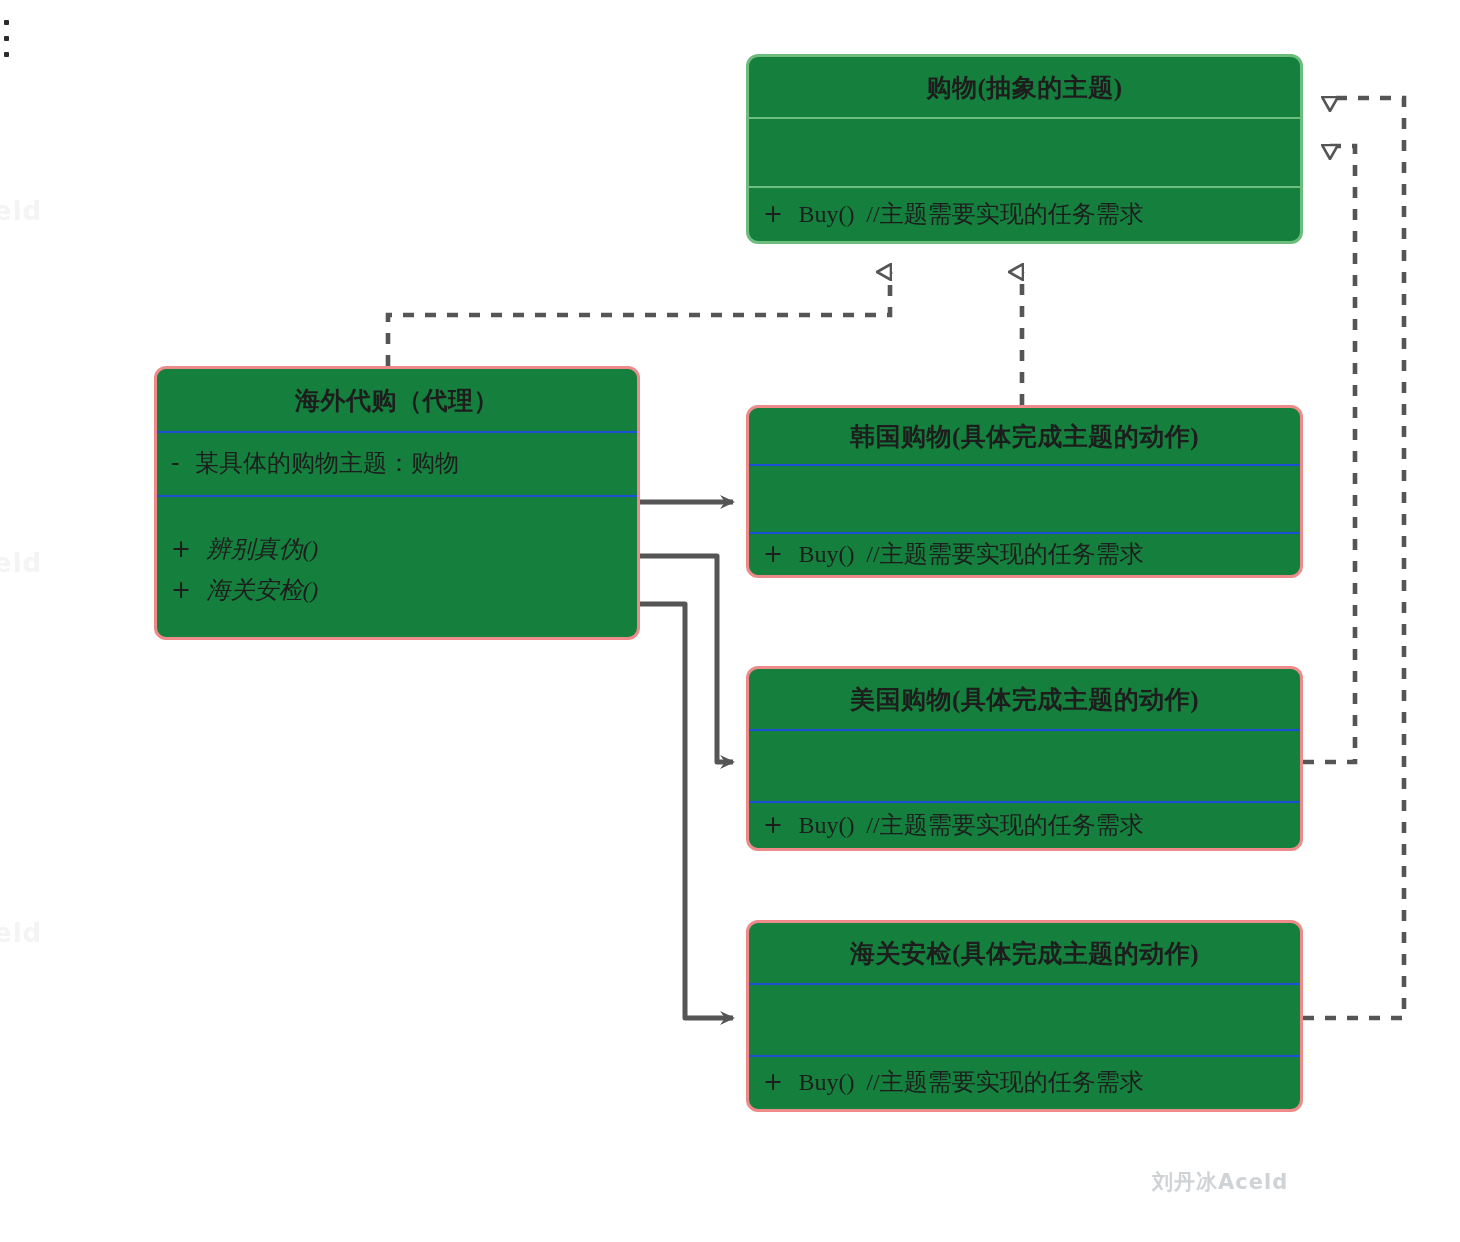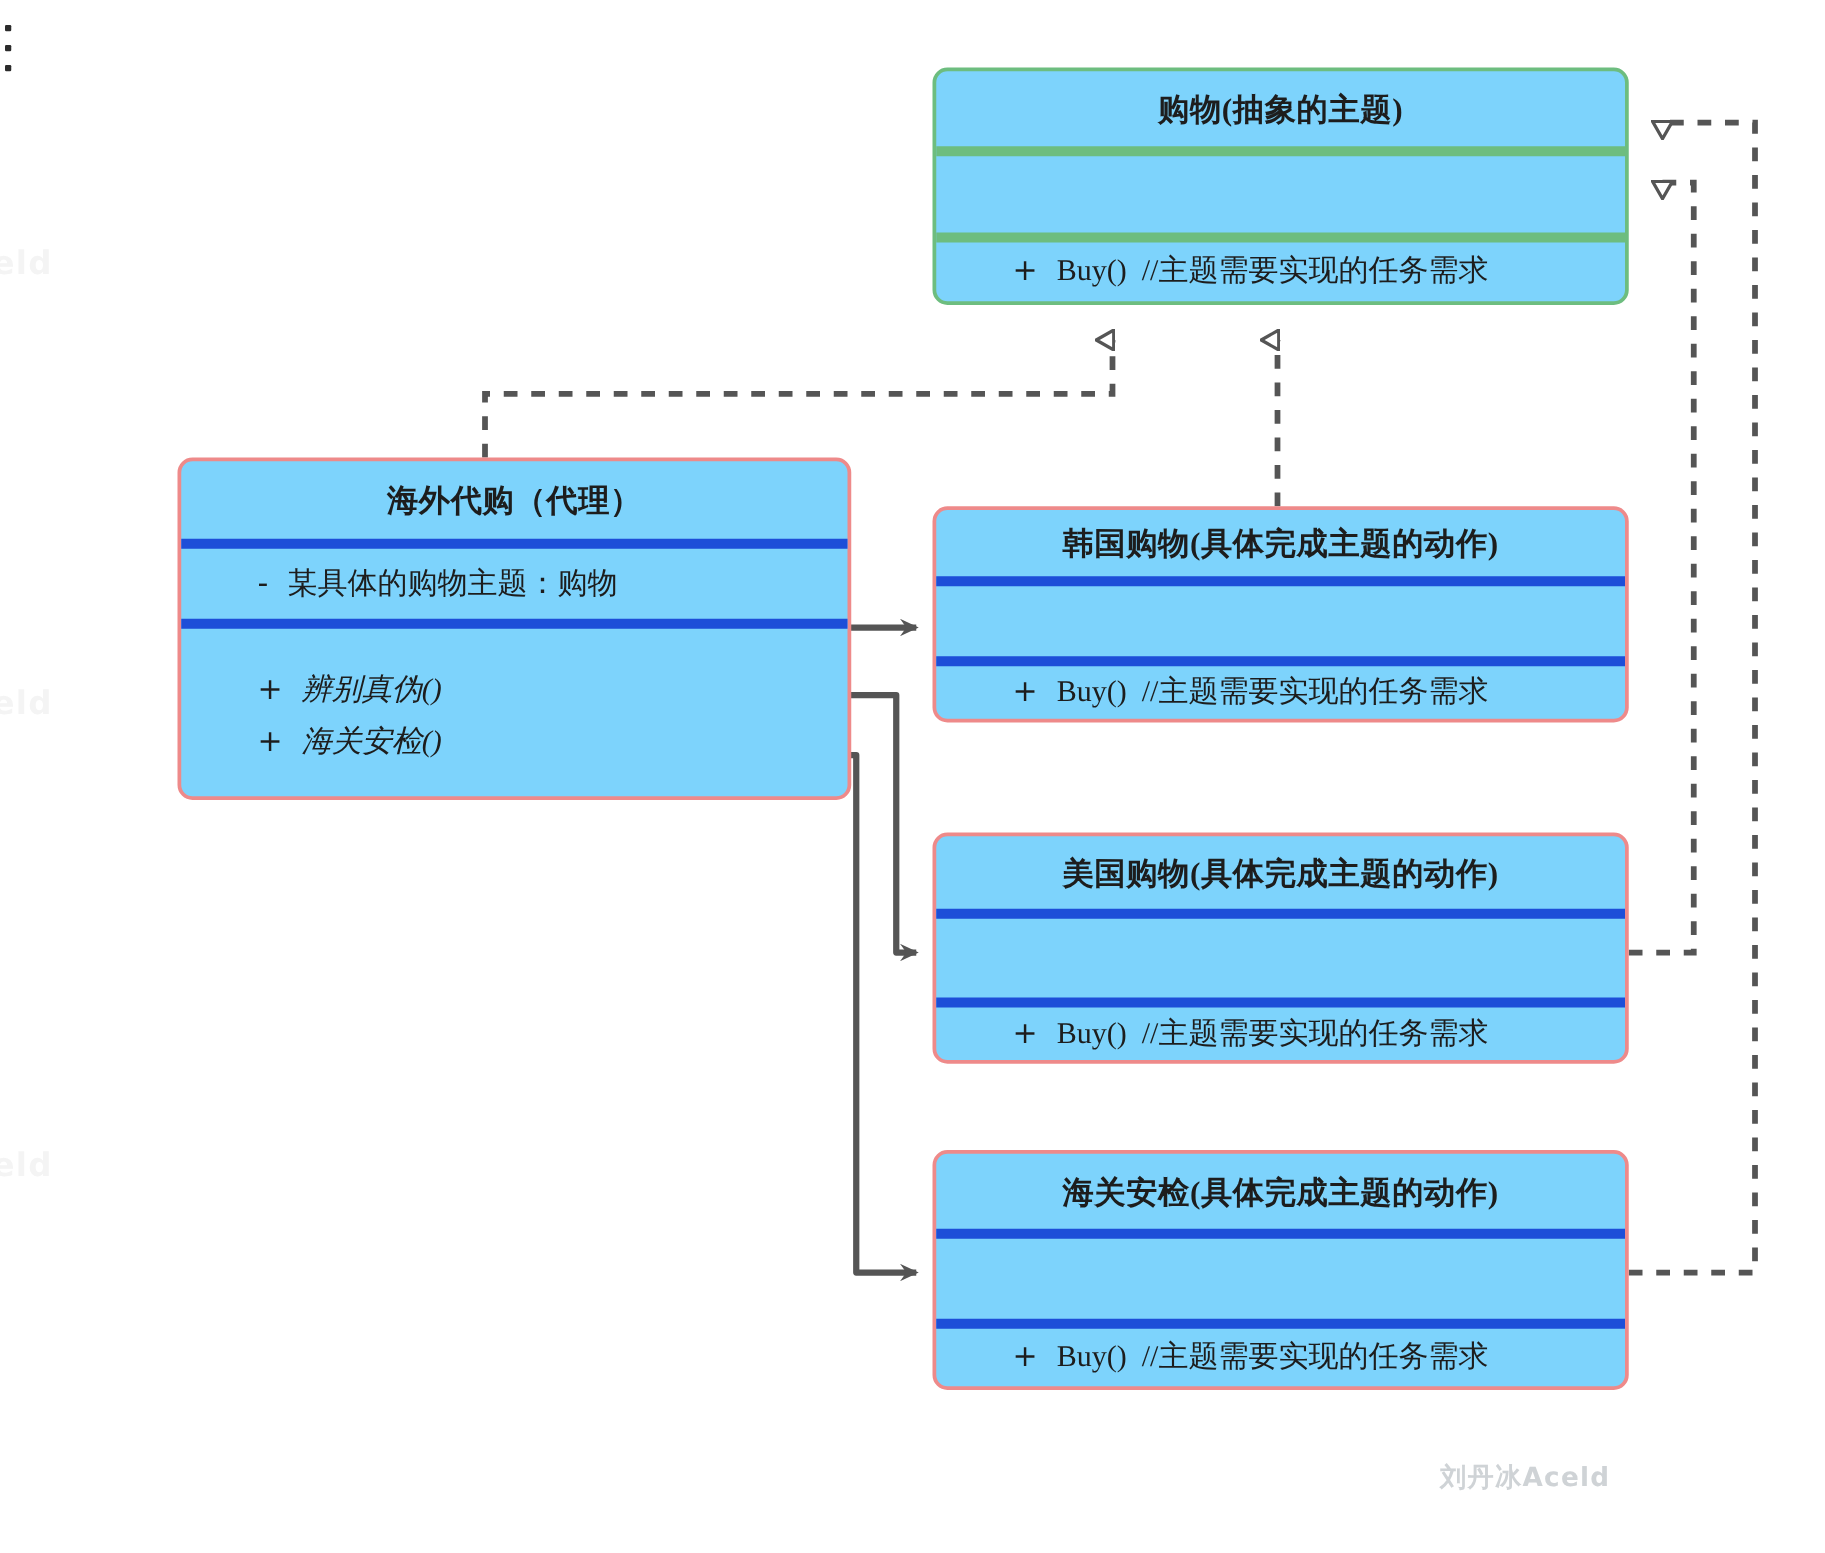--- a/index.html
+++ b/index.html
@@ -6,27 +6,27 @@
   body{
     width:1460px;height:1242px;position:relative;overflow:hidden;
     font-family:"Liberation Serif","DejaVu Serif",serif;
     color:#1d1d1d;
   }
   #canvas{position:absolute;inset:0;width:1460px;height:1242px;}
   svg.edges{position:absolute;left:0;top:0;width:1460px;height:1242px;pointer-events:none;}
 
   .umlbox{
     position:absolute;box-sizing:border-box;
-    border:3px solid #ee8a8a;border-radius:12px;background:#7dd3fc;
+    border:3px solid #ee8a8a;border-radius:12px;background:#15803d;
     display:flex;flex-direction:column;
   }
   .umlbox.green{border-color:#6dbd7f;}
 
   .sec{box-sizing:border-box;display:flex;flex-direction:column;justify-content:center;}
-  .sec.divider{border-top:8px solid #1d4ed8;padding-left:47px;}
+  .sec.divider{border-top:2px solid #1d4ed8;}
   .green .sec.divider{border-top-color:#6dbd7f;}
 
   .title{
     text-align:center;font-weight:bold;font-size:25px;letter-spacing:.5px;
     font-family:"Liberation Serif","DejaVu Serif",serif;
   }
   .member{
     font-size:24px;padding-left:14px;white-space:pre;
     font-family:"DejaVu Sans","Liberation Sans",sans-serif;
     line-height:1.72;
@@ -87,21 +87,21 @@
   <div class="umlbox green" style="left:746px;top:54px;width:557px;height:190px;">
     <div class="sec" style="height:60px;">
       <div class="title">购物(抽象的主题)</div>
     </div>
     <div class="sec divider" style="height:69px;"></div>
     <div class="sec divider" style="flex:1;">
       <div class="member"><span class="vis">+</span>  <span class="sig">Buy()  //主题需要实现的任务需求</span></div>
     </div>
   </div>
 
-  <div class="umlbox" style="left:142px;top:366px;width:539px;height:274px;">
+  <div class="umlbox" style="left:154px;top:366px;width:486px;height:274px;">
     <div class="sec" style="height:62px;">
       <div class="title">海外代购（代理）</div>
     </div>
     <div class="sec divider" style="height:64px;">
       <div class="member"><span class="vis">-</span>  <span class="sig">某具体的购物主题：购物</span></div>
     </div>
     <div class="sec divider" style="flex:1;padding-top:6px;font-style:italic;">
       <div class="member"><span class="vis">+</span>  <span class="sig">辨别真伪()</span></div>
       <div class="member"><span class="vis">+</span>  <span class="sig">海关安检()</span></div>
     </div>

